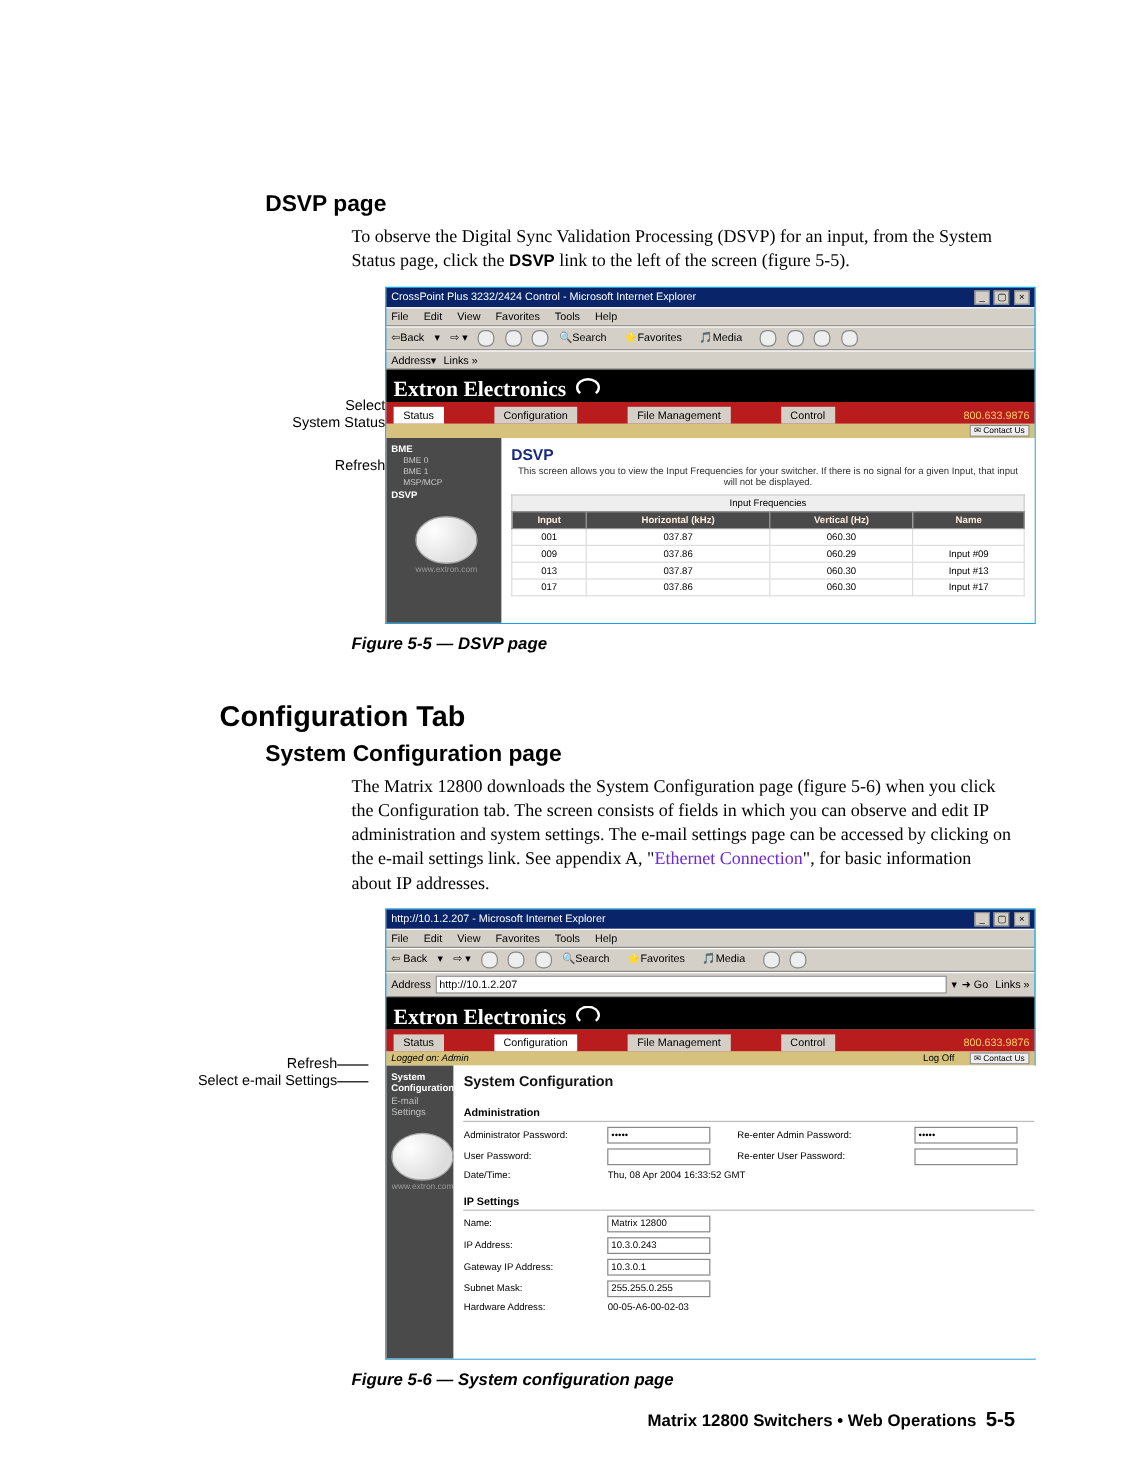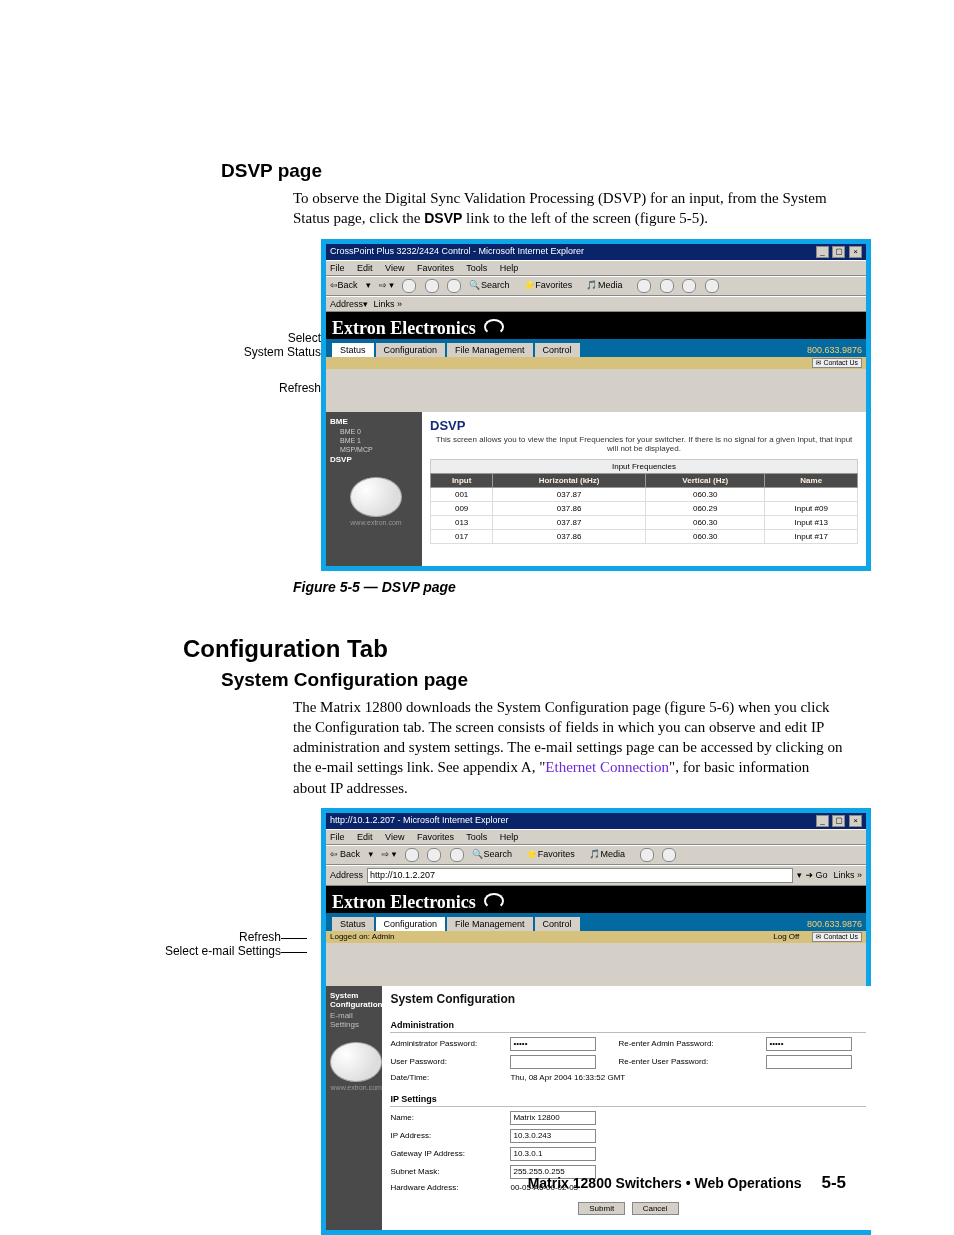--- a/index.html
+++ b/index.html
@@ -63,25 +63,25 @@
   }
   .strong { font-weight: bold; font-family: Arial, Helvetica, sans-serif; font-size: 14px; }
   .link { color: #6d28d9; }
   .footer {
     position: absolute;
     bottom: 42px;
     right: 108px;
     font-family: Arial, Helvetica, sans-serif;
     font-size: 14px;
   }
-  .footer .pg { font-weight: 900; font-size: 17px; margin-left: 16px; }
+  .footer .pg { font-weight: 900; font-size: 17px; margin-left: 4px; }
 
   
   .ie-window {
-    border: 5px solid #0ea5e9;
+    border: 1px solid #0ea5e9;
     background: #d4d0c8;
     font-family: Tahoma, Arial, sans-serif;
     font-size: 9px;
     color: #000;
     width: 540px;
     position: relative;
     margin-left: 80px;
   }
   .ie-title {
     background: #0a246a;
@@ -131,47 +131,48 @@
     font-size: 18px;
     font-weight: bold;
   }
   .extron-header .swoosh {
     display:inline-block; width:16px; height:12px;
     border:2px solid #fff; border-radius:50% 50% 50% 50%;
     vertical-align:-1px; margin-left:4px;
     border-bottom-color:transparent;
   }
   .tabs-row {
-    background: #0369a1;
+    background: #b91c1c;
     padding: 4px 6px 0 6px;
     display: flex;
     align-items: flex-end;
     position: relative;
+    gap: 40px;
   }
   .tab-btn {
     background: #d4d0c8;
     color: #000;
     font-size: 9px;
     padding: 2px 8px;
     margin-right: 2px;
     border-bottom: none;
   }
   .tab-btn.active { background:#fff; }
   .phone {
     position: absolute; right: 4px; bottom: 2px;
     color: #ffcc66; font-size: 9px; font-family: Arial;
   }
   .subbar {
     background:#d6c27d; font-size:8px; text-align:right; padding:1px 4px;
     color:#000;
   }
   .subbar .contact { border:1px solid #888; background:#eee; padding:0 3px; display:inline-block; font-size:7px;}
   .subbar .logoff { margin-right:10px; }
-  .subbar .loggedon { float:left; }
-  .content-split { display:flex; background:#fff;margin-top:43px; }
+  .subbar .loggedon { float:left;font-style:italic; }
+  .content-split { display:flex; background:#fff; }
   .side-nav {
     width: 92px;
     background: #4a4a4a;
     color: #bfbfbf;
     font-size: 8px;
     padding: 4px 0 40px 4px;
     min-height: 110px;
   }
   .side-nav .snl { display:block; padding:1px 0; }
   .side-nav .snl.sel { color:#fff; font-weight:bold; }
@@ -456,24 +457,20 @@
             <input value="Matrix 12800" style="">
             <span>IP Address:</span>
             <input value="10.3.0.243" style="">
             <span>Gateway IP Address:</span>
             <input value="10.3.0.1" style="">
             <span>Subnet Mask:</span>
             <input value="255.255.0.255" style="">
             <span>Hardware Address:</span>
             <span>00-05-A6-00-02-03</span>
           </div>
-          <div class="btnrow">
-            <button>Submit</button>
-            <button>Cancel</button>
-          </div>
         </div>
       </div>
     </div>
   </div>
   <div class="fig-caption">Figure 5-6 — System configuration page</div>
 
   <div class="footer">
     <span style="font-weight:bold;">Matrix 12800 Switchers • Web Operations</span>
     <span class="pg">5-5</span>
   </div>

